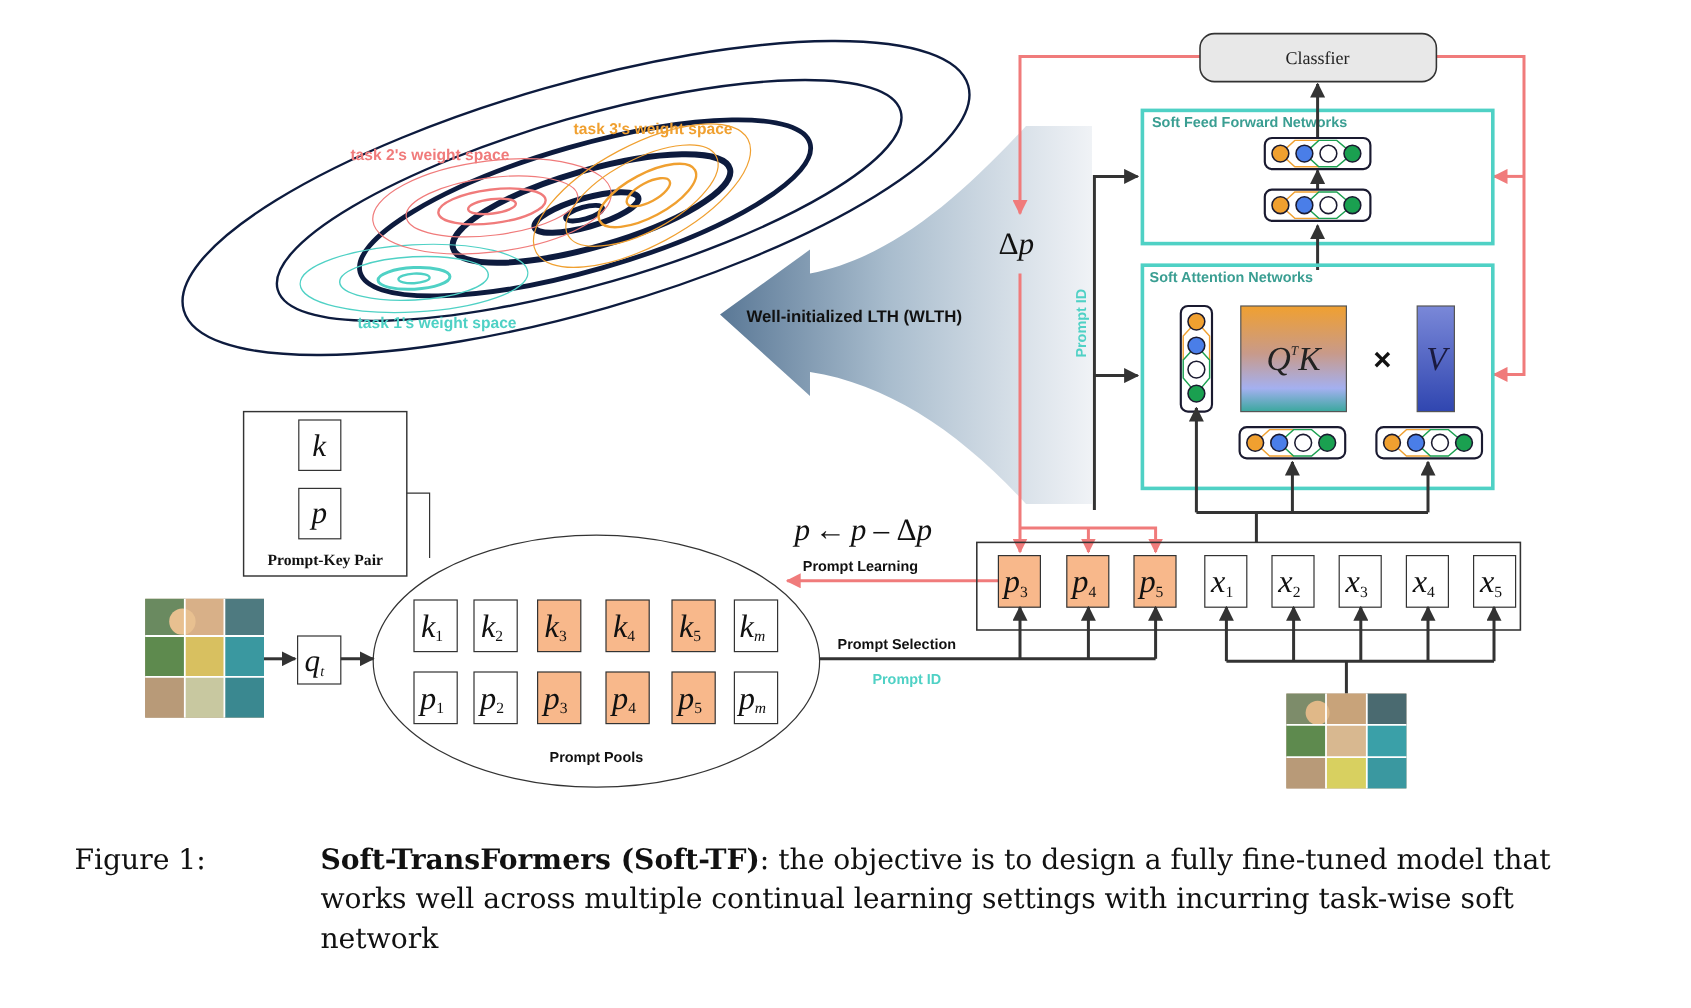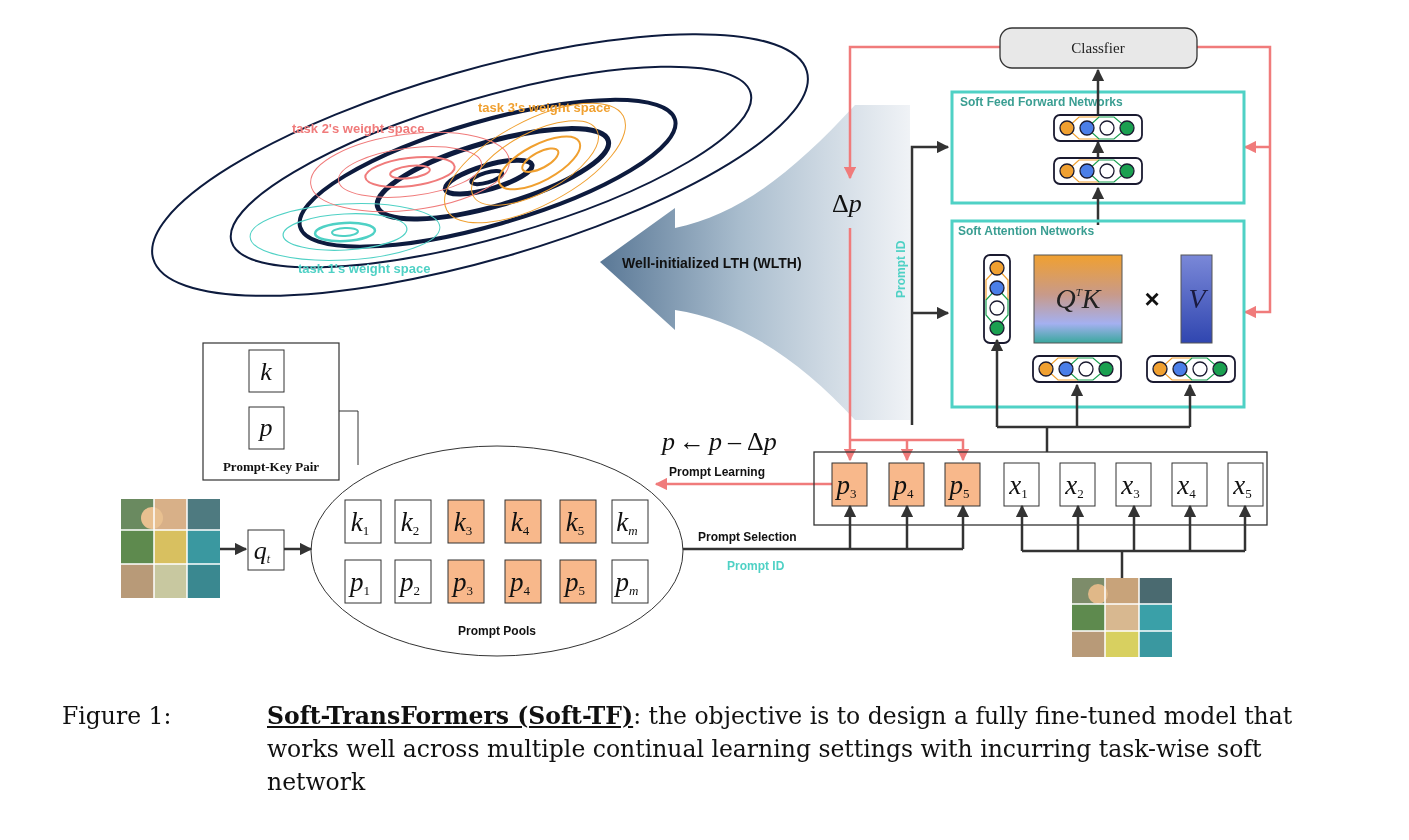--- a/index.html
+++ b/index.html
@@ -3,21 +3,21 @@
 <meta charset="utf-8">
 <style>
   html, body { margin:0; padding:0; background:#ffffff; }
   body { width:1409px; height:840px; position:relative; overflow:hidden; font-family:"Liberation Sans", sans-serif; }
   #diagram { position:absolute; left:0; top:0; width:1409px; height:680px; }
   .sans-b { font-family:"Liberation Sans", sans-serif; font-weight:bold; }
   .serif { font-family:"Liberation Serif", "DejaVu Serif", serif; }
   .caption { position:absolute; left:62px; top:700px; width:1290px; font-family:"DejaVu Serif", "Liberation Serif", serif; font-size:23.5px; line-height:33px; color:#111; }
   .caption .lbl { position:absolute; left:0; top:0; }
   .caption .body { position:absolute; left:205px; top:0; width:1090px; }
-  .caption b { font-weight:bold;text-decoration:underline; }
+  .caption b { font-weight:bold; }
 </style>
 </head>
 <body>
 
 <svg id="diagram" viewBox="0 0 1409 680" xmlns="http://www.w3.org/2000/svg">
   <defs>
     <linearGradient id="wlthGrad" x1="0" y1="0" x2="1" y2="0">
       <stop offset="0" stop-color="#5a7896"></stop>
       <stop offset="0.45" stop-color="#a8bccd"></stop>
       <stop offset="1" stop-color="#eef1f5" stop-opacity="0.9"></stop>

